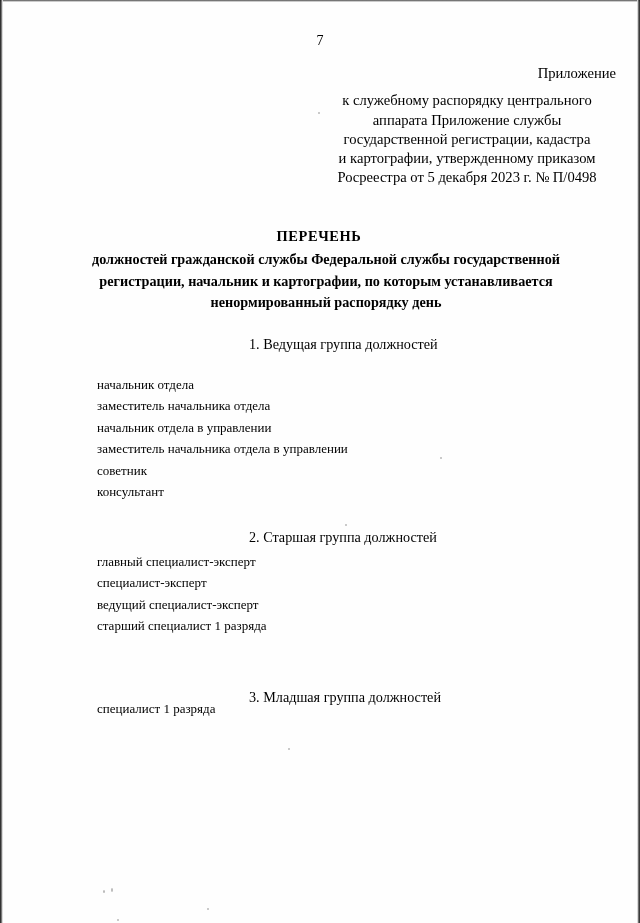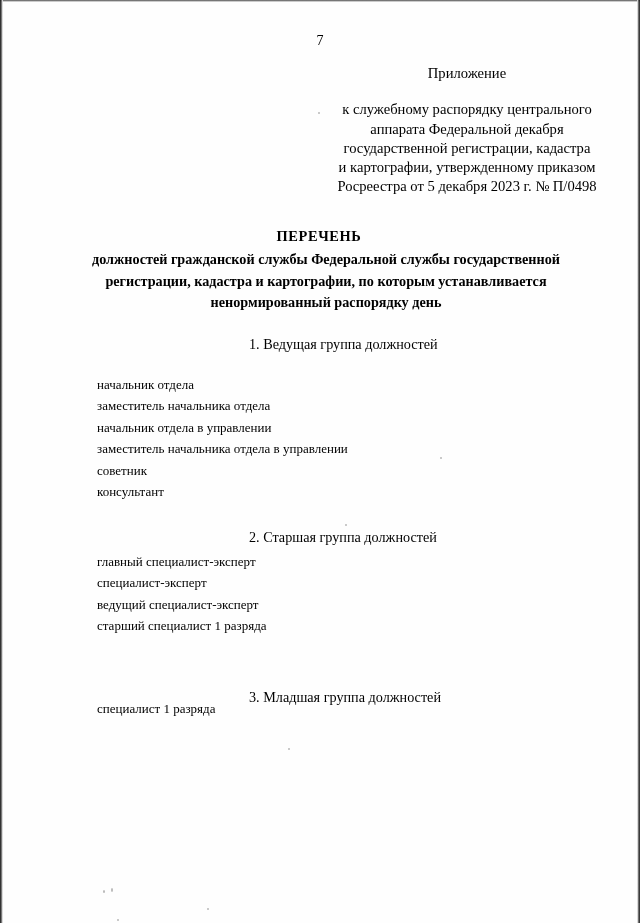--- a/index.html
+++ b/index.html
@@ -58,21 +58,21 @@
   .appendix-block {
     position: absolute;
     left: 318px;
     top: 64px;
     width: 298px;
     text-align: center;
     font-size: 14.6px;
     line-height: 19.3px;
   }
   .appendix-block .ln { white-space: nowrap; }
-  .appendix-block .ln.first { margin-bottom: 17px; }
+  .appendix-block .ln.first { margin-bottom: 8px; text-align: right; }
 
   
   .doc-title {
     position: absolute;
     left: 0;
     top: 228px;
     width: 640px;
     text-align: center;
     font-size: 14.4px;
     font-weight: bold;
@@ -129,31 +129,31 @@
 
   <div class="scan-edge-top"></div>
   <div class="scan-edge-left"></div>
   <div class="scan-edge-right"></div>
 
   <div class="page-number">7</div>
 
   <div class="appendix-block">
     <div class="ln first">Приложение</div>
     <div class="ln">к служебному распорядку центрального</div>
-    <div class="ln">аппарата Федеральной декабря</div>
+    <div class="ln">аппарата Приложение службы</div>
     <div class="ln">государственной регистрации, кадастра</div>
     <div class="ln">и картографии, утвержденному приказом</div>
     <div class="ln">Росреестра от 5 декабря 2023 г. № П/0498</div>
   </div>
 
   <div class="doc-title">ПЕРЕЧЕНЬ</div>
 
   <div class="doc-subtitle">
     <div class="ln">должностей гражданской службы Федеральной службы государственной</div>
-    <div class="ln">регистрации, кадастра и картографии, по которым устанавливается</div>
+    <div class="ln">регистрации, начальник и картографии, по которым устанавливается</div>
     <div class="ln">ненормированный распорядку день</div>
   </div>
 
   <div class="section-heading" id="section-1-heading">1. Ведущая группа должностей</div>
   <div class="list" id="section-1-list">
     <div class="li">начальник отдела</div>
     <div class="li">заместитель начальника отдела</div>
     <div class="li">начальник отдела в управлении</div>
     <div class="li">заместитель начальника отдела в управлении</div>
     <div class="li">советник</div>

